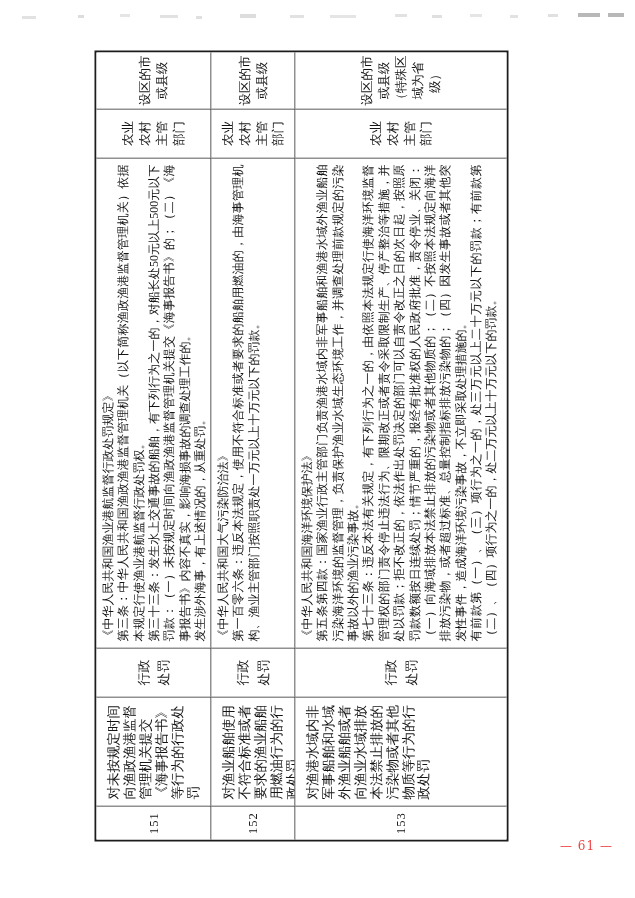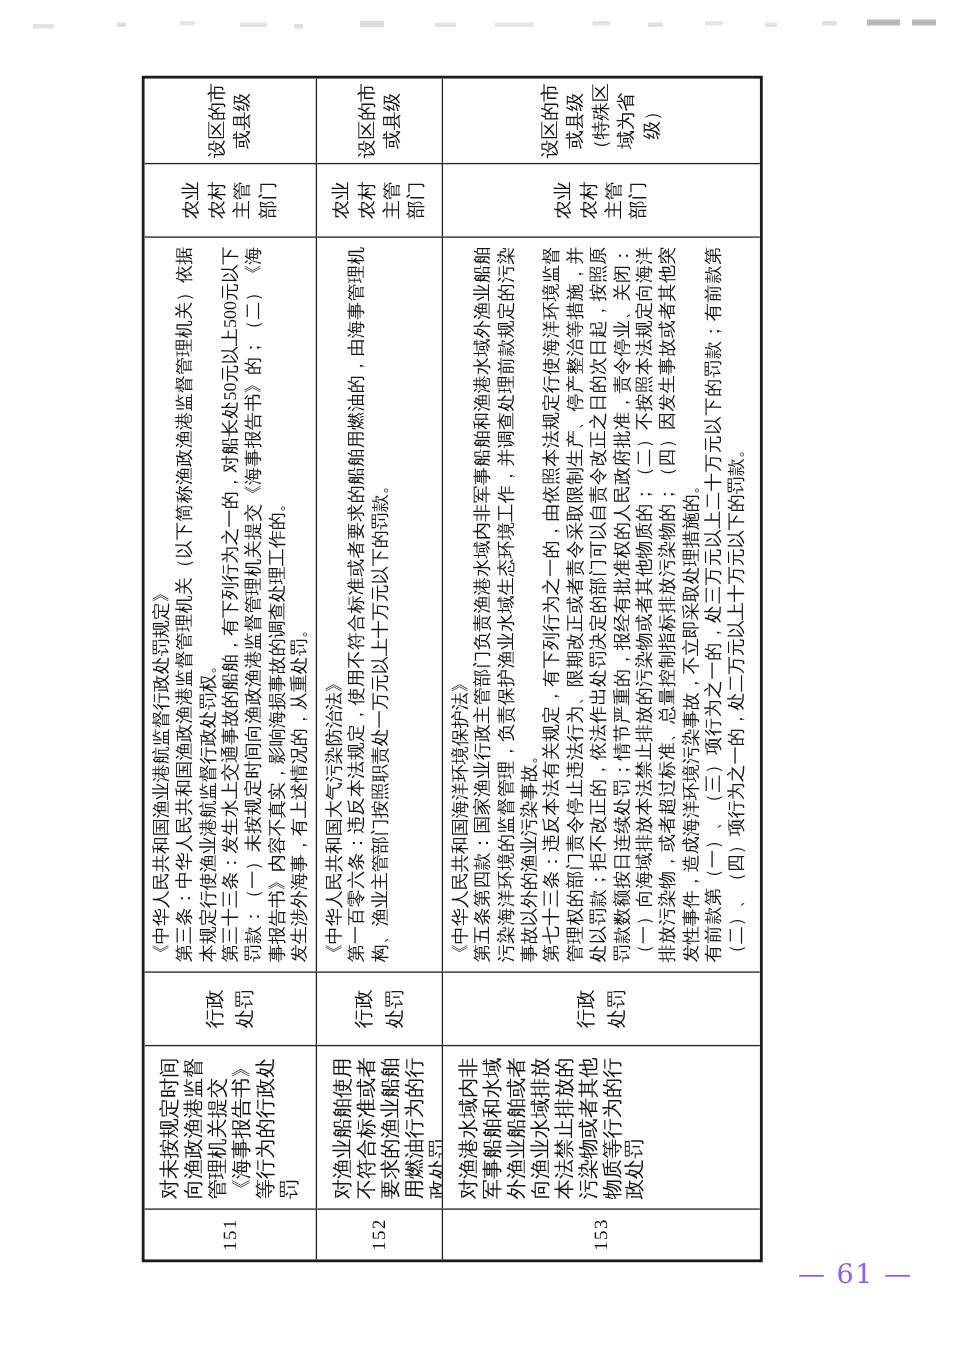--- a/index.html
+++ b/index.html
@@ -56,23 +56,23 @@
     text-align:justify;
   }
   .basis p { margin:0; }
   .auth, .level {
     display:flex; align-items:center; justify-content:center;
     text-align:center; white-space:pre-line;
     font-size:12.5px; line-height:1.35;
   }
   .pageno {
     position:absolute;
-    left:532px; top:839px;
-    font-size:18px; letter-spacing:1px;
-    color:#8b5cf6;
+    left:560px; top:839px;
+    font-size:12px; letter-spacing:1px;
+    color:#ef4444;
     font-family:"DejaVu Serif","Liberation Serif",serif;
   }
 </style>
 </head>
 <body>
 
 <div>
   <i class="dash" style="left:22px;  top:16px; width:14px; height:3px; opacity:.5;"></i>
   <i class="dash" style="left:78px;  top:15px; width:6px;  height:3px; opacity:.6;"></i>
   <i class="dash" style="left:120px; top:14px; width:10px; height:3px; opacity:.45;"></i>

